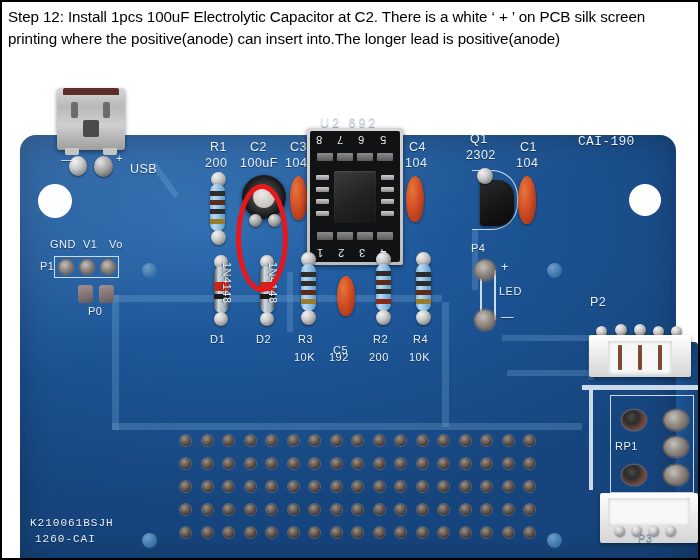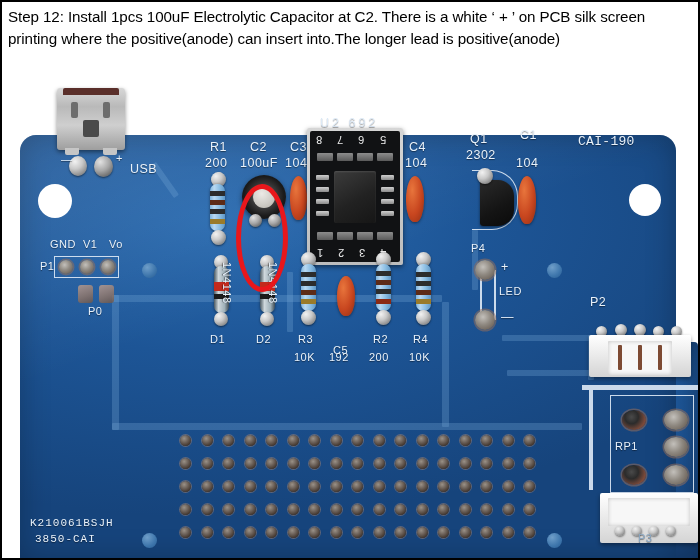--- a/index.html
+++ b/index.html
@@ -414,21 +414,21 @@
     <div class="silk" style="left:407px; top:60px;">C4</div>
     <div class="silk" style="left:403px; top:76px;">104</div>
     <div class="orangecap" style="left:404px; top:96px; width:18px; height:46px;"></div>
 
     <div class="silk" style="left:468px; top:52px;">Q1</div>
     <div class="silk" style="left:464px; top:68px;">2302</div>
     <div class="silkbox" style="left:470px; top:90px; width:46px; height:60px; border-radius:0 26px 26px 0; border-left:none;"></div>
     <div id="q1-body"></div>
     <div class="solder" style="left:475px; top:88px; width:16px; height:16px;"></div>
 
-    <div class="silk" style="left:518px; top:48px;">C1</div>
+    <div class="silk" style="left:518px; top:60px;">C1</div>
     <div class="silk" style="left:514px; top:76px;">104</div>
     <div class="orangecap" style="left:516px; top:96px; width:18px; height:48px;"></div>
 
     <div class="silk mono" style="left:576px; top:54px; font-size:13px;">CAI-190</div>
 
     <div class="solder" style="left:212px; top:175px; width:14px; height:14px;"></div>
     <div class="axial diode" style="left:212px; top:186px;">
       <div class="band" style="top:16px; height:9px; background:#c22a1c;"></div>
       <div class="band" style="top:28px; height:5px; background:#1b1b1b;"></div>
     </div>
@@ -605,18 +605,18 @@
         <div class="ghole" style="left: 215px; top: 92px;"></div>
         <div class="ghole" style="left: 236.5px; top: 92px;"></div>
         <div class="ghole" style="left: 258px; top: 92px;"></div>
         <div class="ghole" style="left: 279.5px; top: 92px;"></div>
         <div class="ghole" style="left: 301px; top: 92px;"></div>
         <div class="ghole" style="left: 322.5px; top: 92px;"></div>
         <div class="ghole" style="left: 344px; top: 92px;"></div>
       </div>
 
     <div class="silk mono" style="left:28px; top:437px; font-size:11px; letter-spacing:1px;">K210061BSJH</div>
-    <div class="silk mono" style="left:33px; top:453px; font-size:11px; letter-spacing:1px;">3850-CAI</div>
+    <div class="silk mono" style="left:33px; top:453px; font-size:11px; letter-spacing:1px;">1260-CAI</div>
 
     <div id="red-ellipse"></div>
 
   </div>
 </div>
 
 </body></html>

